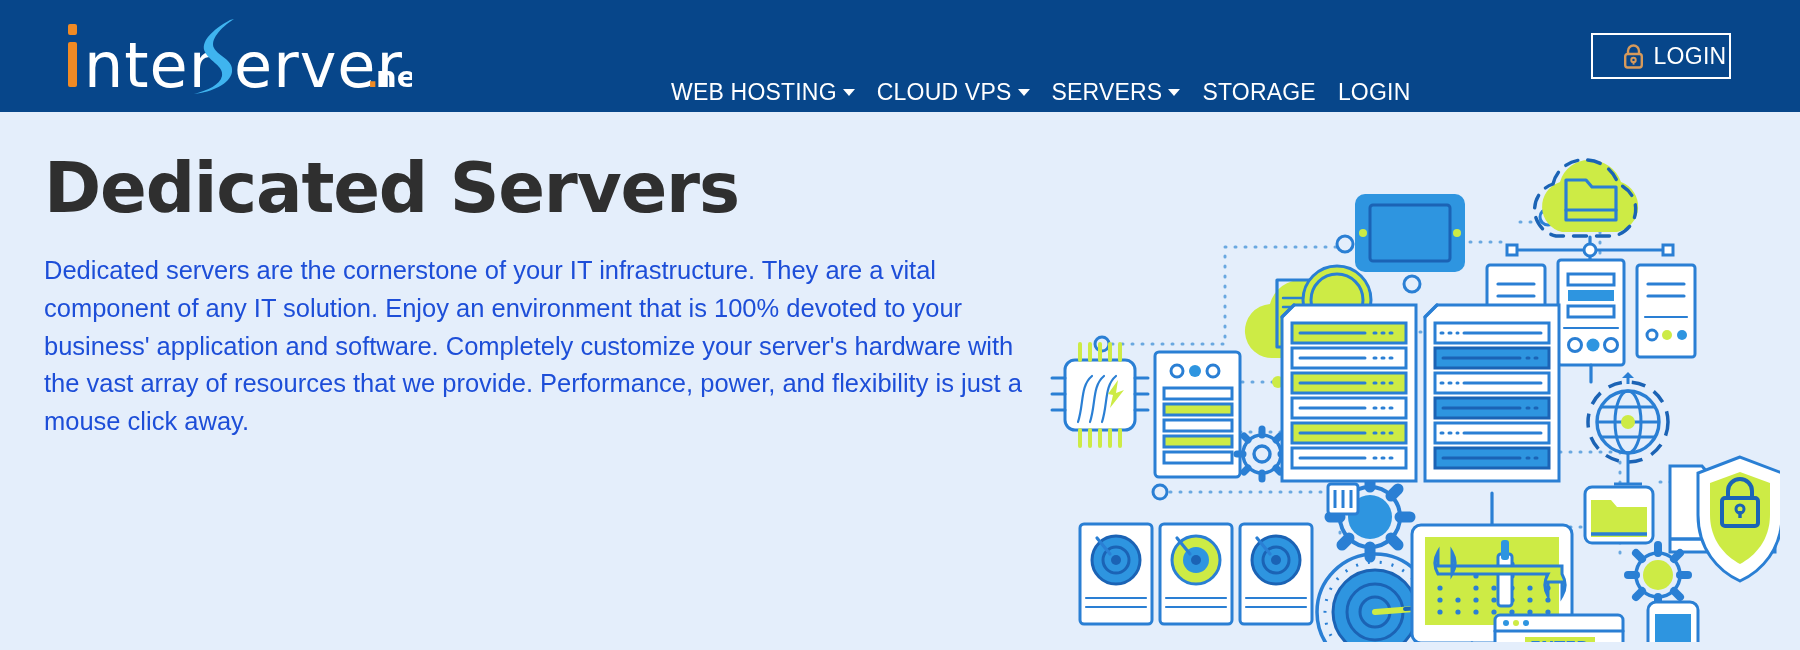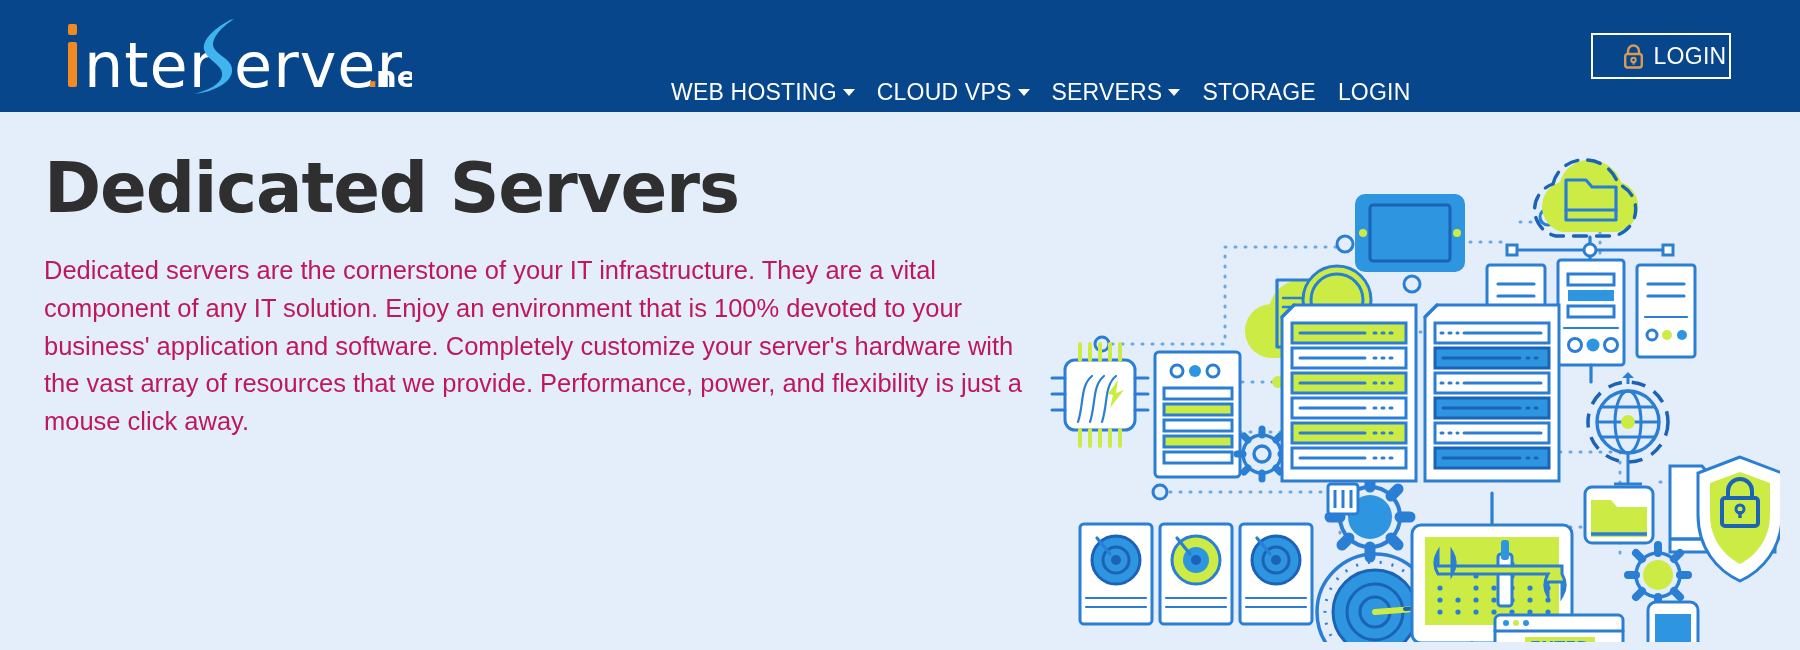--- a/index.html
+++ b/index.html
@@ -106,21 +106,21 @@
     font-weight: bold;
     color: #2f2f2f;
     letter-spacing: -1.2px;
     line-height: 1.05;
     font-family: "DejaVu Sans", sans-serif;
   }
   .hero-para {
     margin-top: 28px;
     font-size: 25.5px;
     line-height: 37.6px;
-    color: #be185d;
+    color: #1d4ed8;
     max-width: 985px;
     font-family: "Liberation Sans", sans-serif;
   }
 
   .hero-art {
     position: absolute;
     left: 1040px;
     top: 20px;
     width: 740px;
     height: 510px;

